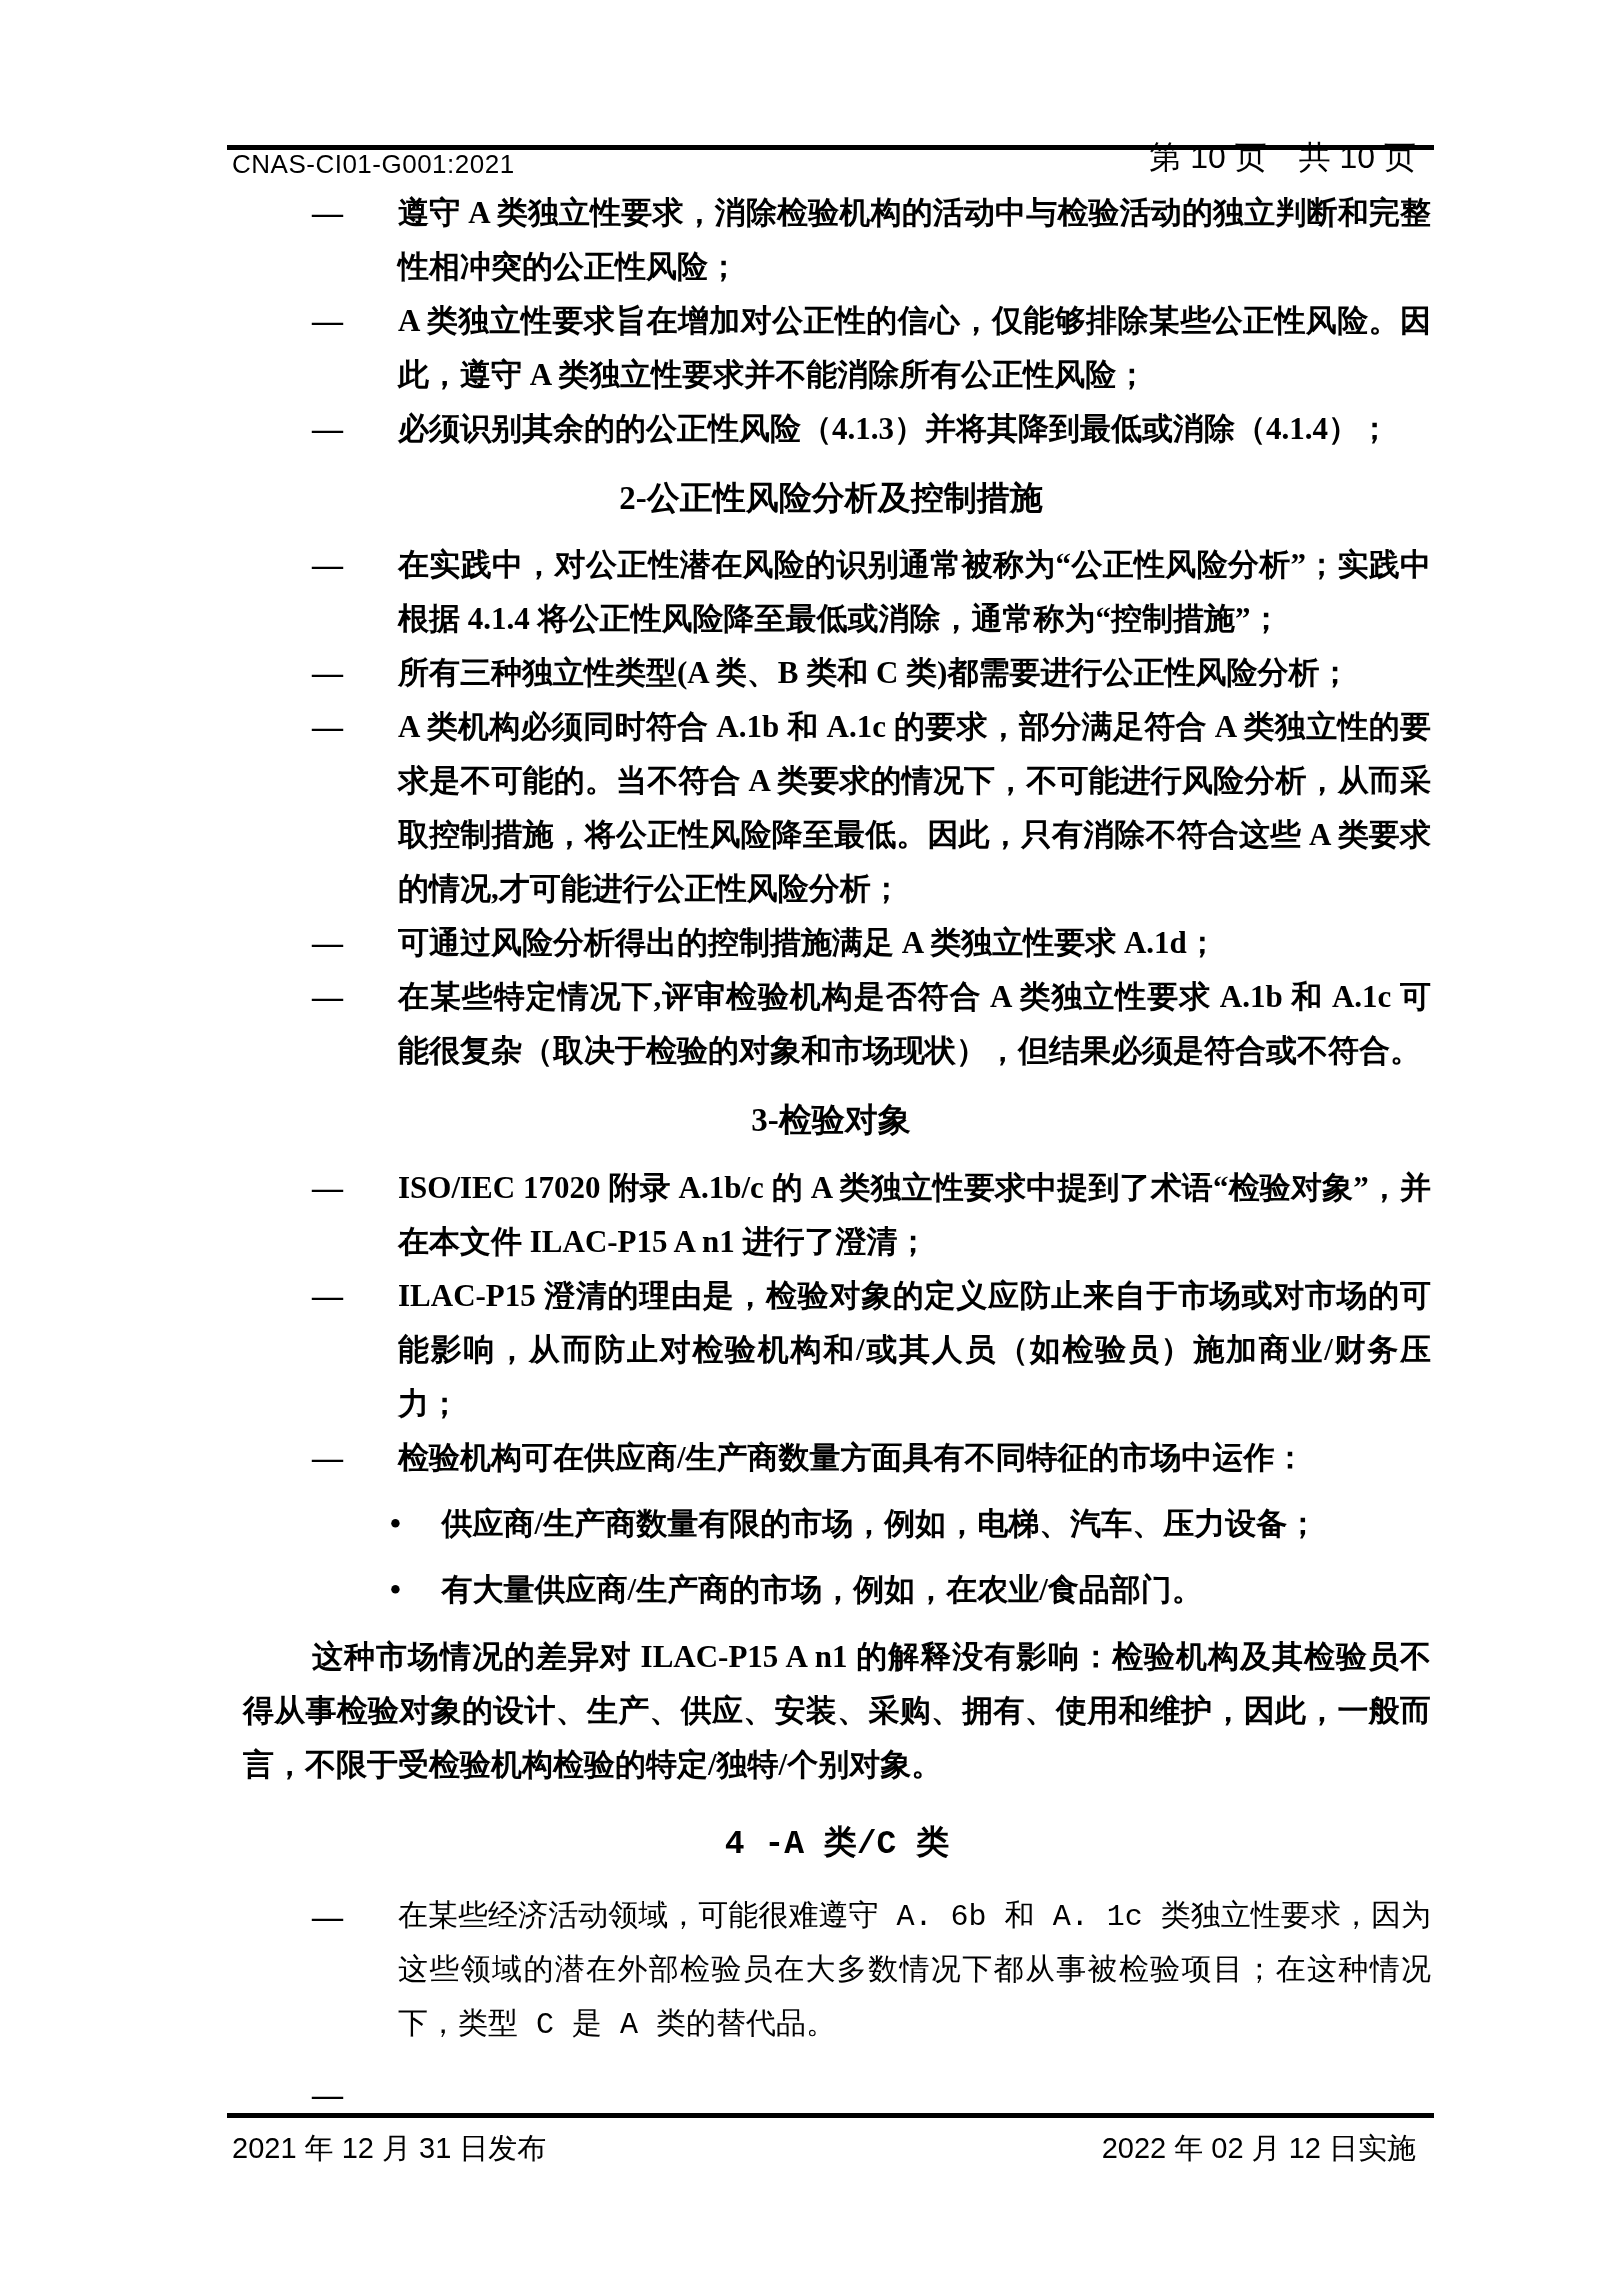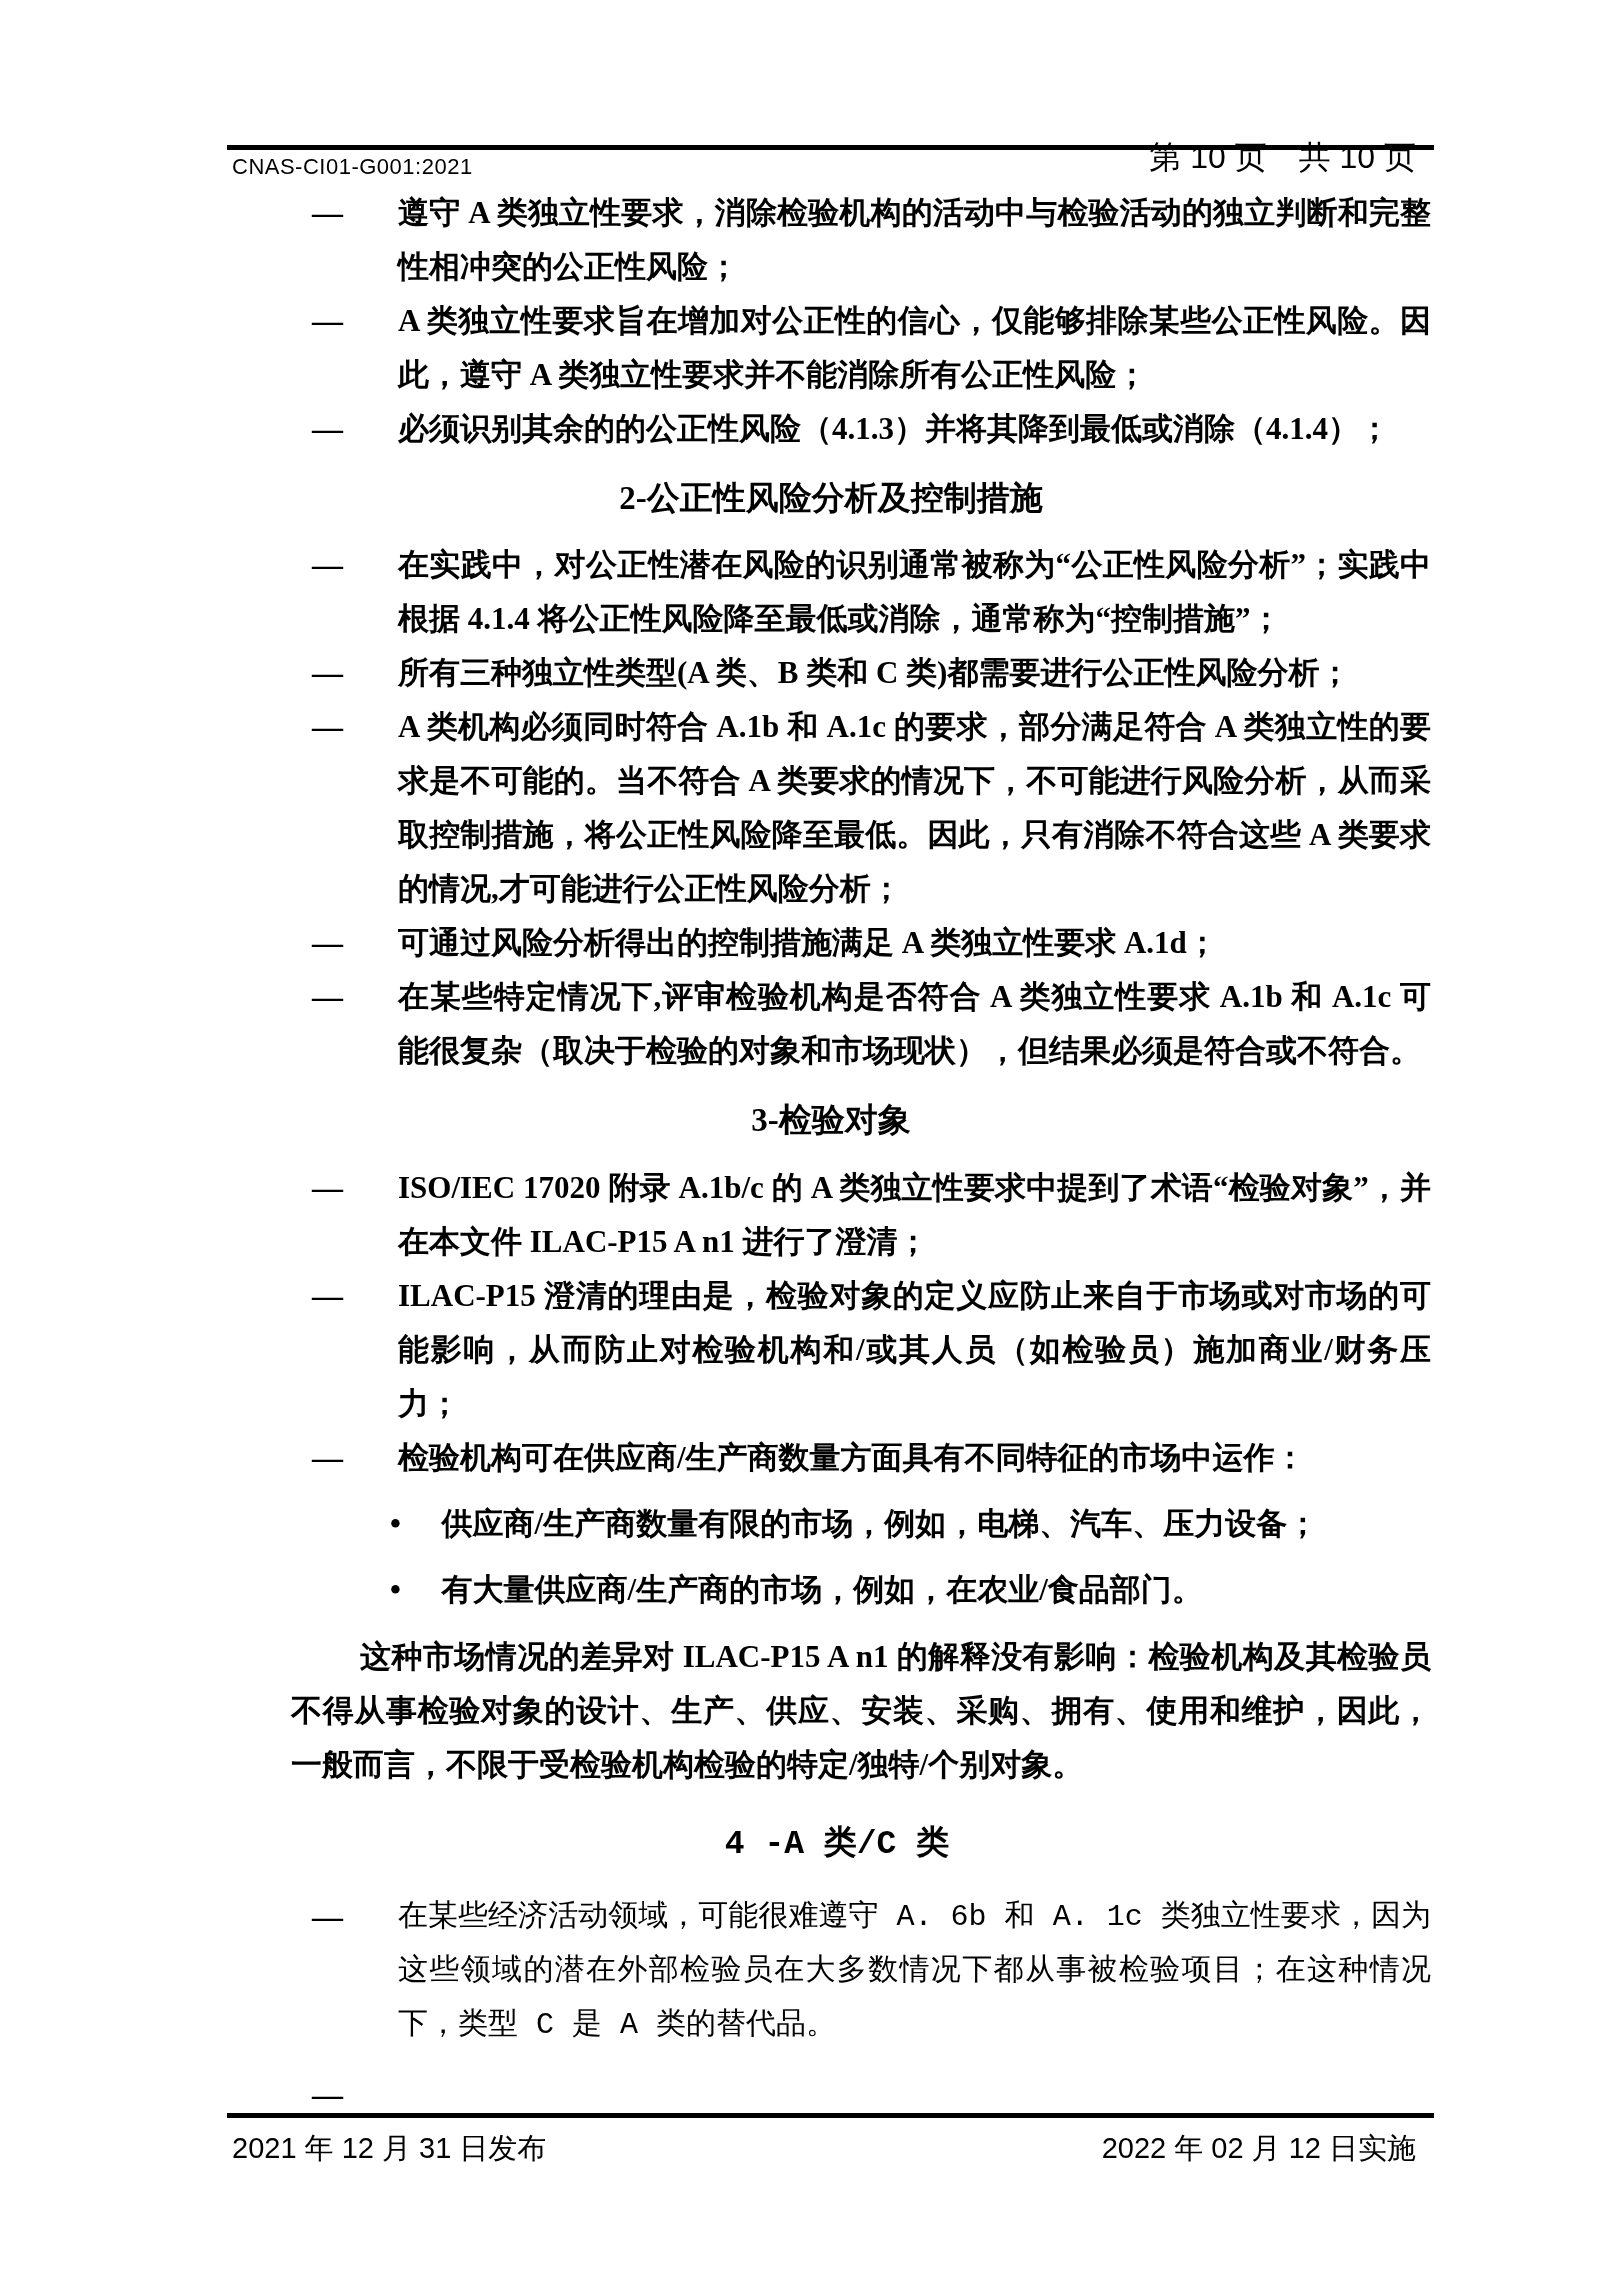--- a/index.html
+++ b/index.html
@@ -7,21 +7,21 @@
     position:relative;
     width:1621px;height:2293px;
     background:#ffffff;color:#000;
     font-family:"Liberation Serif",serif;
     overflow:hidden;
   }
   .header{
     position:absolute;top:108px;left:232px;width:1184px;
     display:flex;justify-content:space-between;align-items:flex-end;
   }
-  .doc-code{font-family:"Liberation Sans",sans-serif;font-size:22px;letter-spacing:0.5px;}
+  .doc-code{font-family:"Liberation Sans",sans-serif;font-size:26px;letter-spacing:0.5px;}
   .page-num{font-family:Liberation Sans, sans-serif;font-size:32px;margin-top:28px;}
   .rule{position:absolute;left:227px;width:1207px;height:4.9px;background:#000;}
   .rule-top{top:145px;}
   .rule-bottom{top:2113px;}
   .content{
     position:absolute;top:186px;left:243px;width:1188px;
     font-size:31px;line-height:54px;
   }
   .bullet{display:flex;}
   .marker{
@@ -31,21 +31,21 @@
   .btext{flex:1;text-align:justify;margin-left:30px;}
   .w6{font-weight:600;}
   .h-section{
     font-size:33px;font-weight:bold;line-height:57px;
     margin:13.7px 0 11.8px -11.8px;
     text-align:center;
   }
   .h-mono{font-family:"Liberation Mono","DejaVu Sans Mono",monospace;margin:23.5px 0 17.6px 0;}
   .sub-bullet{display:flex;padding-left:147px;margin-top:11.8px;}
   .sub-marker{flex:none;width:21.6px;font-weight:600;}
-  .para{margin-top:13.7px;text-indent:69px;text-align:justify;margin-left:48px;}
+  .para{margin-top:13.7px;text-indent:69px;text-align:justify;}
   .s4 .btext{
     font-family:"Liberation Mono","DejaVu Sans Mono",monospace;
     font-weight:normal;font-size:30px;
   }
   .s4{margin-top:15.7px;}
   .footer{
     position:absolute;top:2129px;left:232px;width:1184px;
     display:flex;justify-content:space-between;
     font-family:"Liberation Sans",sans-serif;font-size:29px;
   }

